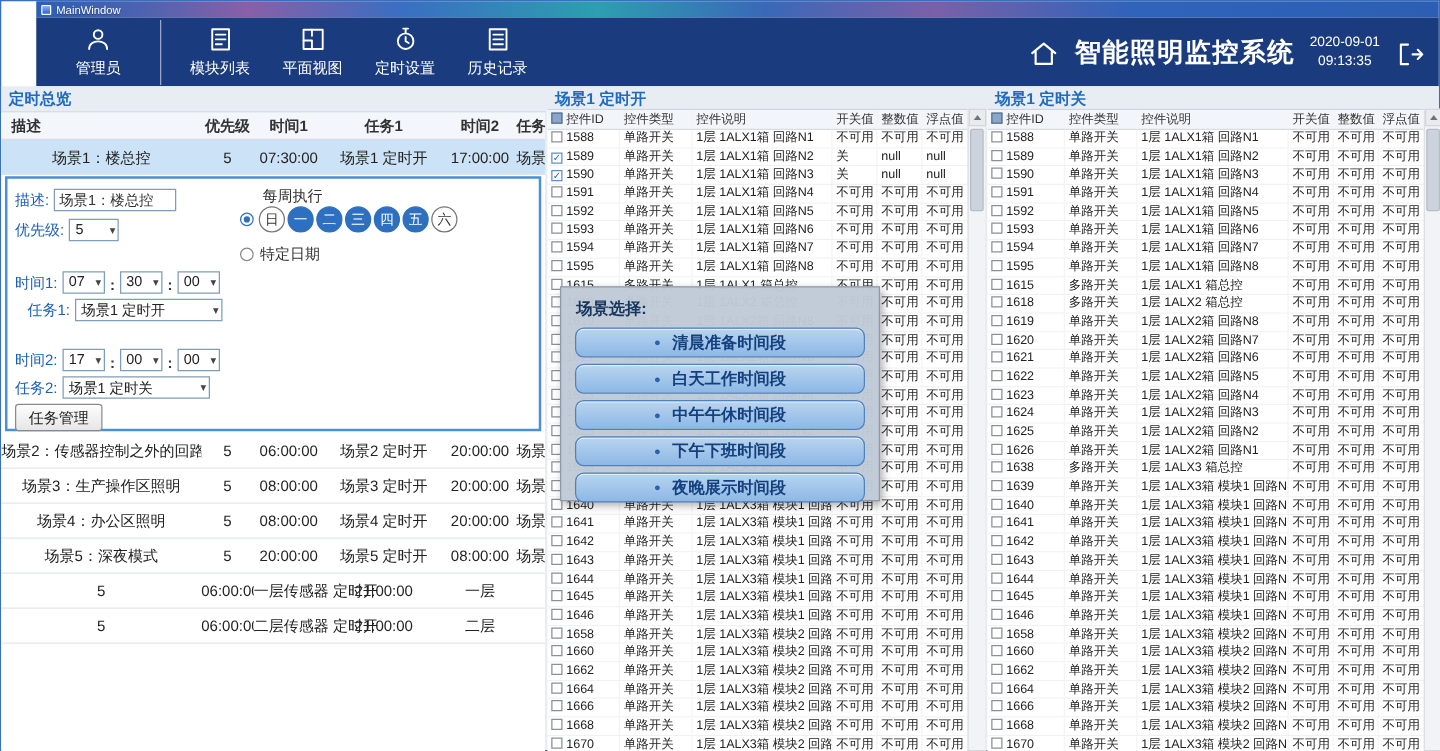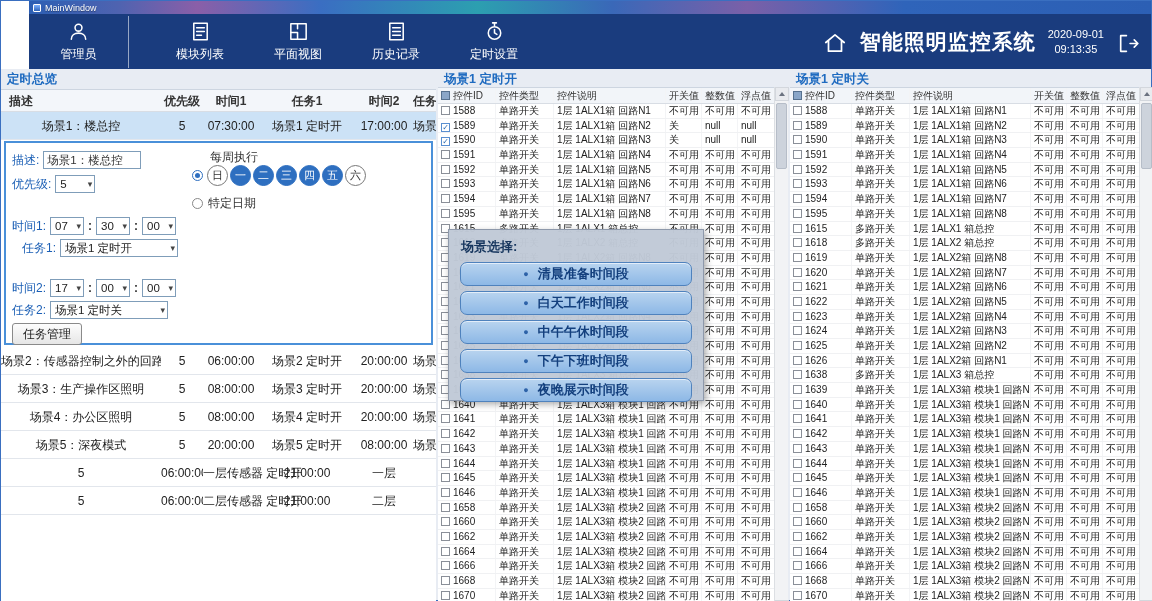--- a/index.html
+++ b/index.html
@@ -46,21 +46,21 @@
     font-size:12px; color:#333; font-weight:bold; }
   .lhead .l-desc { text-align:left; padding-left:8px; }
   .lcell { text-align:center; overflow:hidden; white-space:nowrap; }
   .lrow { height:28px; line-height:28px; font-size:12px; color:#222; border-bottom:1px solid #e2e6ec; }
   .lrow.selected { background:#cce2f6; }
   .l-task { overflow:visible; }
 
   
   .editor { position:relative; margin:1px 3px 2px 3px; height:204px; border:2px solid #4a90d9;
     background:#fff; }
-  .frow { position:absolute; display:flex; align-items:center; gap:4px; height:18px; }
+  .frow { position:absolute; display:flex; align-items:flex-end; gap:4px; height:18px; }
   .flabel { color:#1b5fb5; font-size:12px; white-space:nowrap; }
   .finput { width:98px; height:18px; border:1px solid #7f9db9; font-size:11.5px; padding:0 3px;
     font-family:inherit; color:#333; }
   .sel { display:inline-flex; align-items:center; justify-content:space-between; height:18px;
     border:1px solid #7f9db9; background:#fff; font-size:11.5px; padding:0 2px 0 4px; color:#222; }
   .sel .arr { font-size:9px; color:#444; margin-left:2px; }
   .tsel { width:34px; }
   .ksel { width:118px; }
   .colon { font-size:12px; color:#333; }
   .wk-label { position:absolute; left:204px; top:6px; font-size:12px; color:#333; }
@@ -127,21 +127,21 @@
 <body>
 
 <div class="window">
 
   <div class="titlebar">
     <span class="wicon"></span>
     <span class="wtitle">MainWindow</span>
   </div>
 
   <div class="toolbar">
-    <div style="display:flex;align-items:center;gap:24px;">
+    <div style="display:flex;align-items:center;">
         <div class="tbtn">
           <span class="ticon">
             <svg viewBox="0 0 24 24" fill="none" stroke="#fff" stroke-width="1.6" stroke-linecap="round" stroke-linejoin="round">
               <circle cx="12" cy="8" r="3.6"></circle>
               <path d="M4.5 20c0-4.2 3.6-6.3 7.5-6.3s7.5 2.1 7.5 6.3"></path>
             </svg>
           </span>
           <span class="tlabel">管理员</span>
         </div>
         <div class="tbtn">
@@ -158,34 +158,34 @@
             <svg viewBox="0 0 24 24" fill="none" stroke="#fff" stroke-width="1.6" stroke-linecap="round" stroke-linejoin="round">
               <rect x="4" y="4" width="16" height="16"></rect>
               <path d="M4 13h7M11 13v7M11 4v5"></path>
             </svg>
           </span>
           <span class="tlabel">平面视图</span>
         </div>
         <div class="tbtn">
           <span class="ticon">
             <svg viewBox="0 0 24 24" fill="none" stroke="#fff" stroke-width="1.6" stroke-linecap="round" stroke-linejoin="round">
+              <circle cx="12" cy="13.5" r="6.5"></circle>
+              <path d="M12 10v3.5l2.5 1.5M10 3h4M12 3v3"></path>
+            </svg>
+          </span>
+          <span class="tlabel">定时设置</span>
+        </div>
+        <div class="tbtn">
+          <span class="ticon">
+            <svg viewBox="0 0 24 24" fill="none" stroke="#fff" stroke-width="1.6" stroke-linecap="round" stroke-linejoin="round">
               <rect x="5" y="3.5" width="14" height="17"></rect>
               <path d="M8 8h8M8 12h8M8 16h8"></path>
             </svg>
           </span>
           <span class="tlabel">历史记录</span>
-        </div>
-        <div class="tbtn">
-          <span class="ticon">
-            <svg viewBox="0 0 24 24" fill="none" stroke="#fff" stroke-width="1.6" stroke-linecap="round" stroke-linejoin="round">
-              <circle cx="12" cy="13.5" r="6.5"></circle>
-              <path d="M12 10v3.5l2.5 1.5M10 3h4M12 3v3"></path>
-            </svg>
-          </span>
-          <span class="tlabel">定时设置</span>
         </div>
       </div>
     <div class="tb-right">
       <span class="logo">
           <svg viewBox="0 0 24 24" fill="none" stroke="#fff" stroke-width="1.6" stroke-linecap="round" stroke-linejoin="round">
             <path d="M3.5 11.5L12 4.5l8.5 7M6 10v9.5h12V10"></path>
           </svg>
         </span>
       <span class="apptitle">智能照明监控系统</span>
       <div class="dt">

